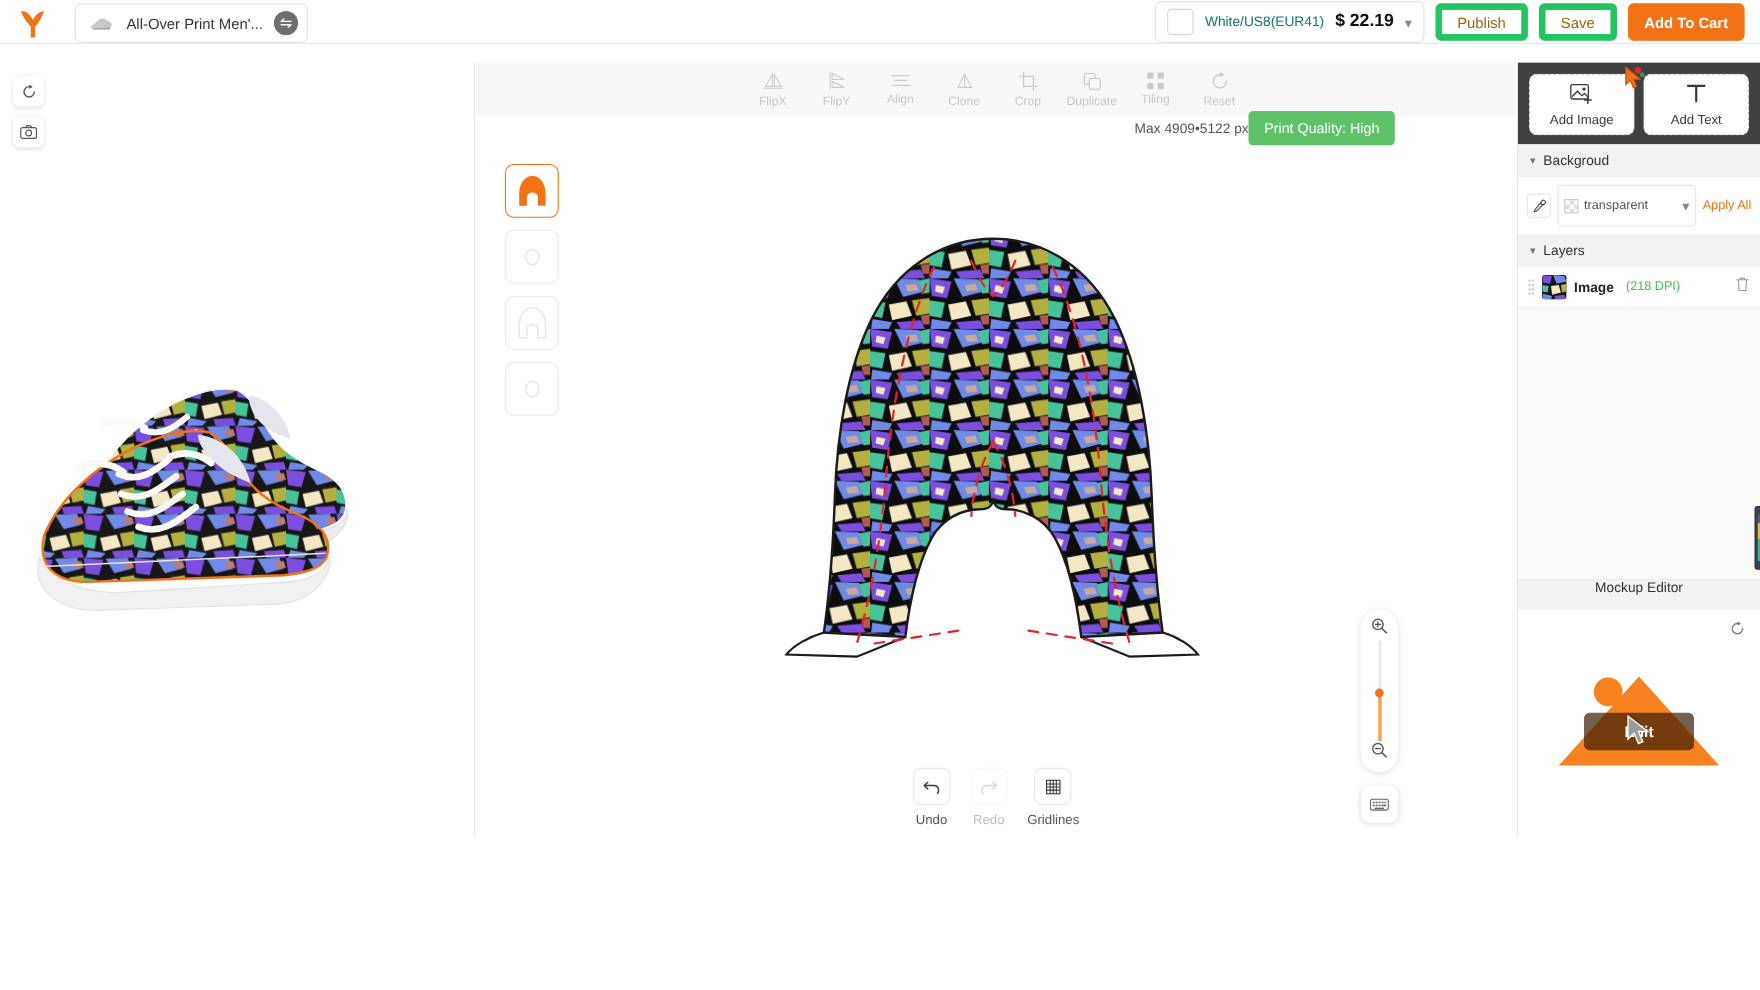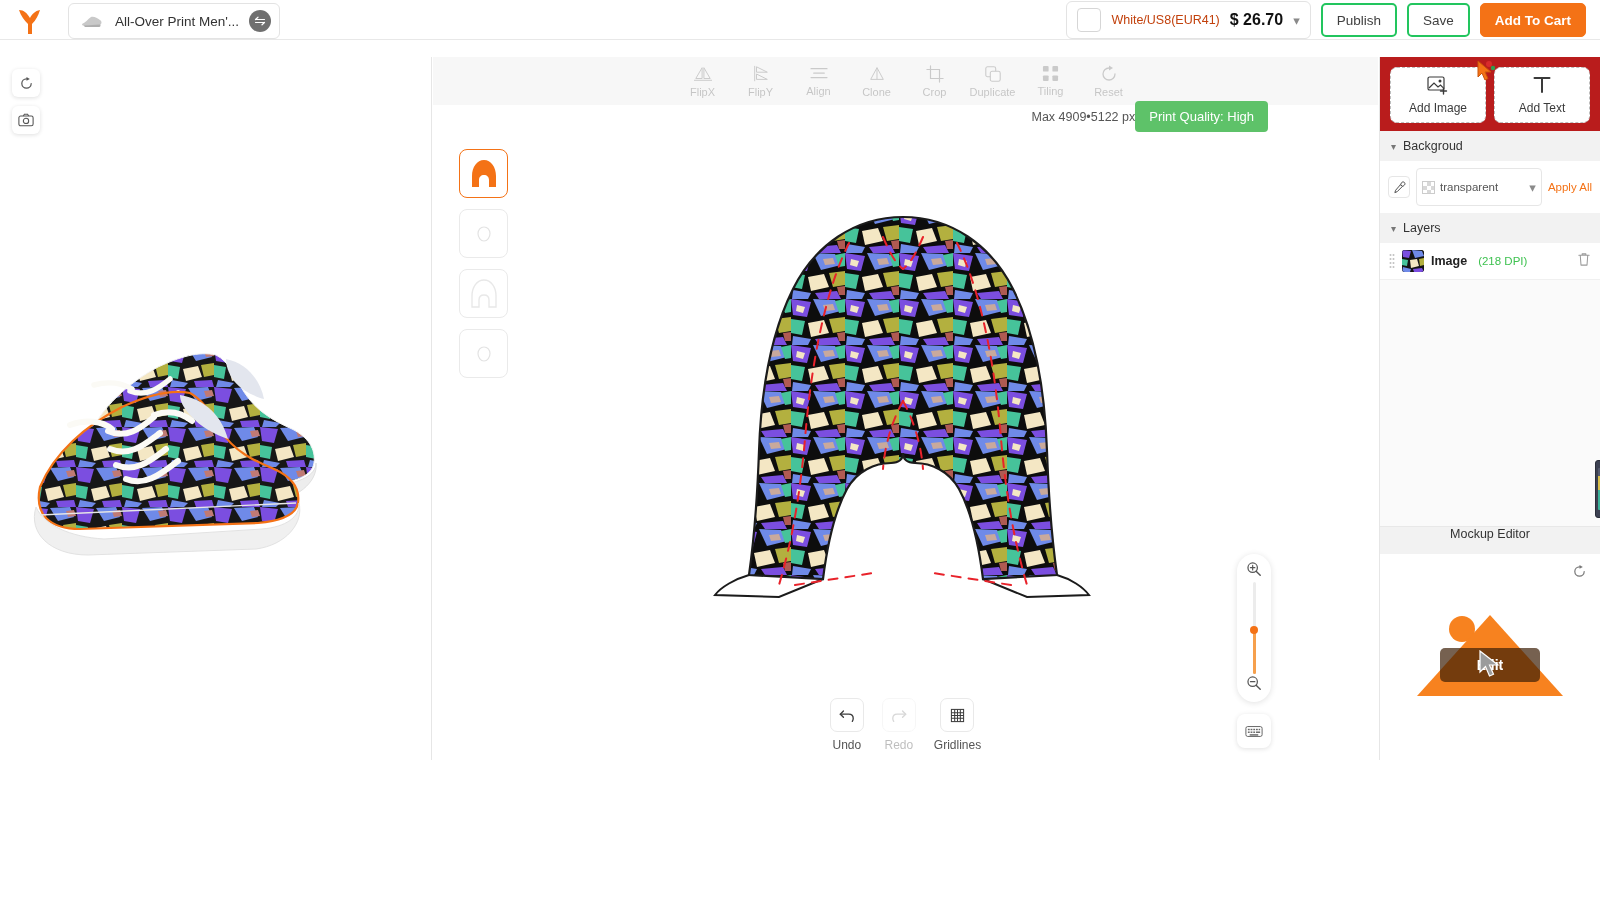--- a/index.html
+++ b/index.html
@@ -45,30 +45,30 @@
   }
   .variant-box {
     height: 38px; border: 1px solid #e3e3e3; border-radius: 6px;
     display: flex; align-items: center; gap: 10px; padding: 0 10px;
     background: #fff;
   }
   .variant-swatch {
     width: 24px; height: 24px; border: 1px solid #d6d6d6; border-radius: 4px;
     background: #fff;
   }
-  .variant-name { font-size: 12.5px; color: #c2410c; white-space: nowrap; }
+  .variant-name { font-size: 12.5px; color: #0f766e; white-space: nowrap; }
   .variant-price { font-size: 16px; font-weight: bold; color: #111; white-space: nowrap; }
   .chev { color: #8a8a8a; font-size: 13px; }
 
   .btn {
     height: 34px; border-radius: 5px; font-size: 13.5px;
     display: flex; align-items: center; justify-content: center;
     padding: 0 14px; white-space: nowrap; cursor: pointer;
   }
-  .btn-outline { border: 2px solid #22c55e; color: #404040; background: #fff; }
+  .btn-outline { border: 6px solid #22c55e; color: #a16207; background: #fff; }
   .btn-solid   { border: 1px solid #f47216; color: #fff; background: #f47216; font-weight: bold; }
 
   
   .left-pane {
     position: absolute; left: 0; top: 57px; width: 432px; height: 703px;
     background: #fff; border-right: 1px solid #e6e6e6;
   }
   .left-tools { position: absolute; left: 12px; top: 12px; display:flex; flex-direction: column; gap: 9px; }
   .sq-btn {
     width: 28px; height: 28px; border-radius: 6px; background: #fff;
@@ -136,21 +136,21 @@
     background: #fff; box-shadow: 0 1px 5px rgba(0,0,0,.12);
     display: flex; align-items: center; justify-content: center; cursor: pointer;
   }
 
   
   .right-pane {
     position: absolute; left: 1379px; top: 57px; width: 221px; height: 703px;
     background: #fafafa; border-left: 1px solid #e6e6e6;
     display: flex; flex-direction: column;
   }
-  .add-row { display: flex; gap: 8px; padding: 10px 10px 8px 10px; background:#b91c1c; position: relative; }
+  .add-row { display: flex; gap: 8px; padding: 10px 10px 8px 10px; background:#404040; position: relative; }
   .add-btn {
     flex: 1; height: 56px; border: 1.4px dashed #bdbdbd; border-radius: 7px; background: #fff;
     display: flex; flex-direction: column; align-items: center; justify-content: center; gap: 2px;
     cursor: pointer;
   }
   .add-btn .lbl { font-size: 12px; color: #3a3a3a; }
   .cursor-badge { position: absolute; left: 95px; top: 3px; font-size: 18px; }
 
   .sect-head {
     display: flex; align-items: center; gap: 7px; height: 30px; padding: 0 11px;
@@ -237,21 +237,21 @@
         <svg width="14" height="14" viewBox="0 0 14 14">
           <path d="M2.5 5.5 H11.5 M2.5 5.5 L5 3.2 M11.5 8.5 H2.5 M11.5 8.5 L9 10.8" stroke="#fff" stroke-width="1.2" fill="none" stroke-linecap="round" stroke-linejoin="round"></path>
         </svg>
       </span>
     </div>
 
     <div class="topbar-right">
       <div class="variant-box">
         <span class="variant-swatch"></span>
         <span class="variant-name">White/US8(EUR41)</span>
-        <span class="variant-price">$ 26.70</span>
+        <span class="variant-price">$ 22.19</span>
         <span class="chev">▾</span>
       </div>
       <div class="btn btn-outline">Publish</div>
       <div class="btn btn-outline">Save</div>
       <div class="btn btn-solid">Add To Cart</div>
     </div>
   </div>
 
   <div class="left-pane">
     <div class="left-tools">

